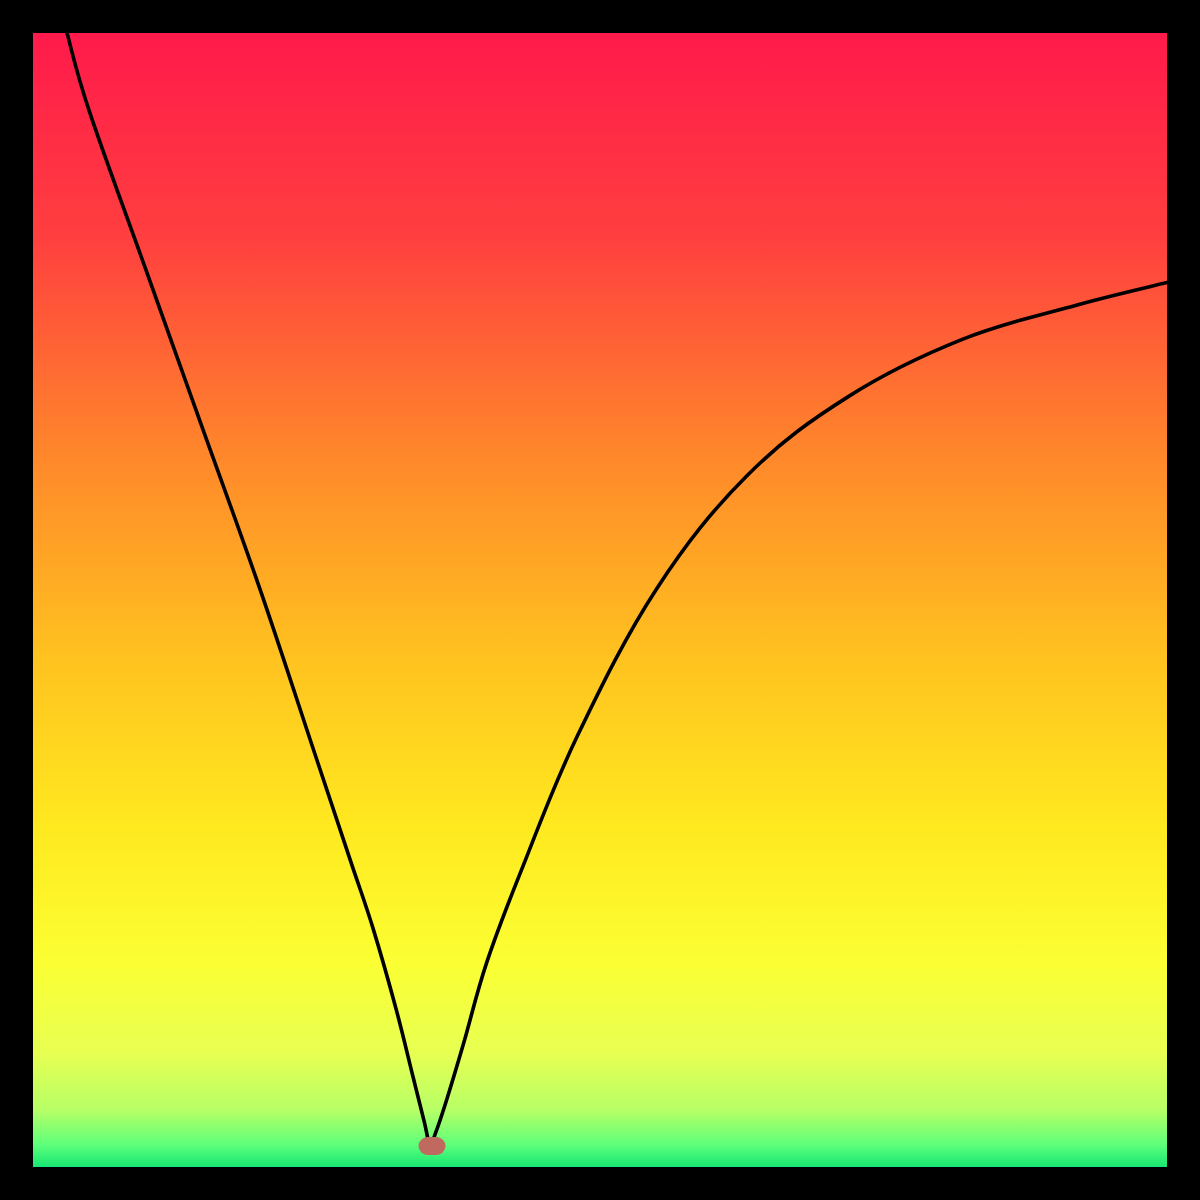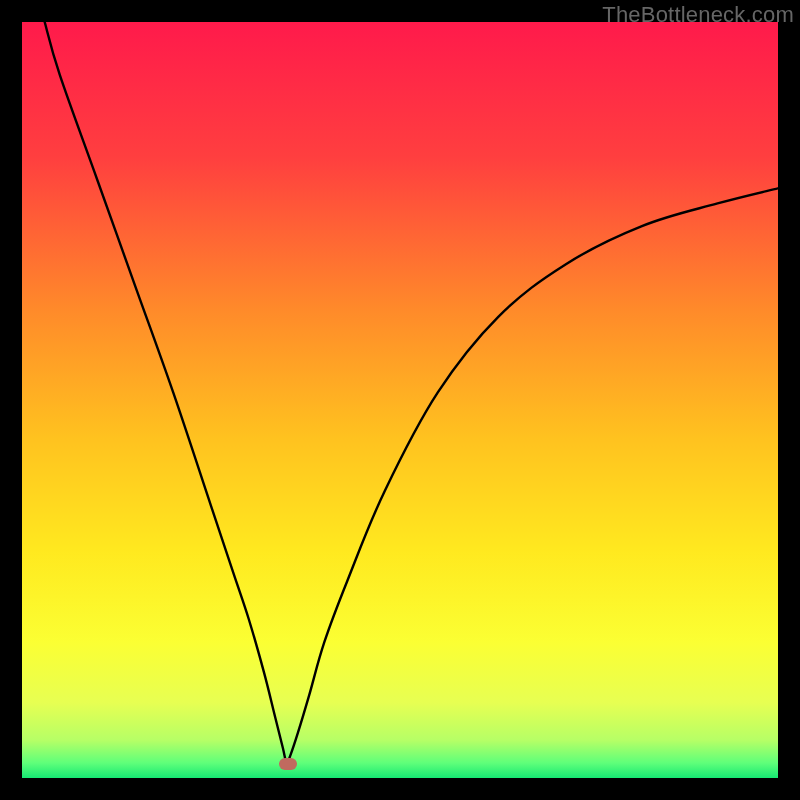--- a/index.html
+++ b/index.html
@@ -82,15 +82,14 @@
       <rect x="0" y="0" width="756" height="756" fill="url(#bg-grad)"></rect>
     </svg>
 
     <svg class="curve-svg" viewBox="0 0 756 756" preserveAspectRatio="none">
       <path id="curve-path" d="M 22.68 0.00 C 25.40 9.53, 28.27 24.34, 37.80 52.92 C 47.33 81.50, 61.99 120.66, 75.60 158.76 C 89.21 196.86, 99.79 226.50, 113.40 264.60 C 127.01 302.70, 137.59 330.98, 151.20 370.44 C 164.81 409.90, 178.11 451.18, 189.00 483.84 C 199.89 516.50, 204.88 531.47, 211.68 551.88 C 218.48 572.29, 221.36 579.55, 226.80 597.24 C 232.24 614.93, 237.16 632.47, 241.92 650.16 C 246.68 667.85, 249.86 681.91, 253.26 695.52 C 256.66 709.13, 258.78 717.60, 260.82 725.76 C 262.86 733.92, 263.24 739.52, 264.60 740.88 C 265.96 742.24, 266.34 738.76, 268.38 733.32 C 270.42 727.88, 272.54 721.53, 275.94 710.64 C 279.34 699.75, 282.52 689.17, 287.28 672.84 C 292.04 656.51, 295.60 640.33, 302.40 619.92 C 309.20 599.51, 314.19 586.66, 325.08 559.44 C 335.97 532.22, 346.55 502.74, 362.88 468.72 C 379.21 434.70, 395.39 401.74, 415.80 370.44 C 436.21 339.14, 453.15 317.97, 476.28 294.84 C 499.41 271.71, 518.46 258.25, 544.32 241.92 C 570.18 225.59, 592.70 215.01, 619.92 204.12 C 647.14 193.23, 671.03 188.24, 695.52 181.44 C 720.01 174.64, 745.11 169.04, 756.00 166.32" fill="none" stroke="#000" stroke-width="2.4" stroke-linecap="round" stroke-linejoin="round"></path>
     </svg>
 
     <div class="marker" id="marker" style="left: 266.112px; top: 742.392px; background: rgb(192, 106, 95);"></div>
   </div>
 
-  <div class="watermark">TheBottleneck.com</div>
 
 </div>
 
 </body></html>

